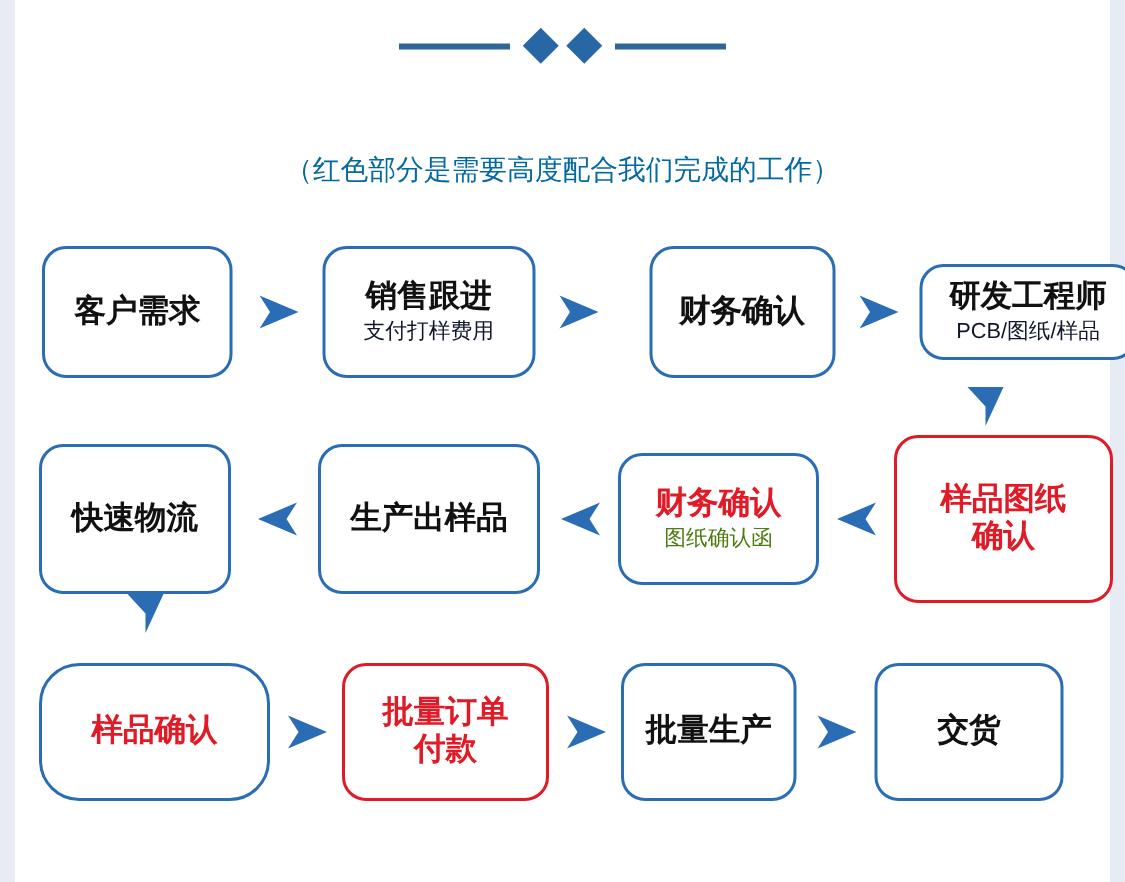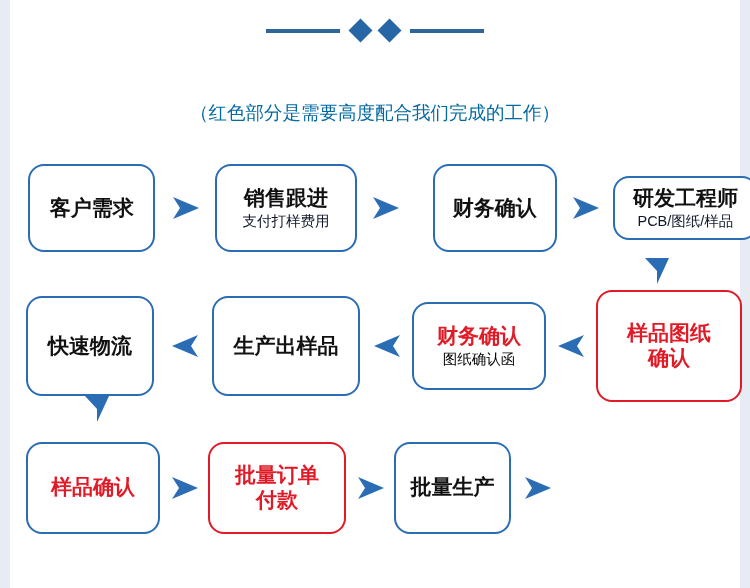--- a/index.html
+++ b/index.html
@@ -110,21 +110,21 @@
     font-weight: bold;
     color: #111111;
     white-space: nowrap;
   }
   .node-title.red { color: #e01a26; }
   .node-title.two-line { white-space: normal; }
 
   .node-sub {
     font-size: 14.5px;
     font-weight: normal;
-    color: #000000;
+    color: #4d7c0f;
     margin-top: 3px;
     white-space: nowrap;
   }
   .node-sub.red { color: #0f172a; }
 
   
   .arrow-h {
     width: 34px;
     height: 30px;
     flex: none;
@@ -241,21 +241,21 @@
       </div>
     </div>
 
     <span class="arrow-down" style="left:72px; top:252px;">
       <svg width="30" height="34" viewBox="0 0 30 34">
           <path d="M3 4 L27 4 L15 30 L15 17 Z" fill="#2a6db5"></path>
         </svg>
     </span>
 
     <div class="row row-3">
-      <div class="node" style="width:134px;height:92px;">
+      <div class="node" style="width:154px;height:92px;border-radius:27px;">
         <span class="node-title red">样品确认</span>
       </div>
       <span class="gap" style="width:8px"></span>
       <span class="arrow-h">
         <svg width="34" height="30" viewBox="0 0 34 30">
             <path d="M4 4 L30 15 L4 26 L11 15 Z" fill="#2a6db5"></path>
           </svg>
       </span>
       <span class="gap" style="width:6px"></span>
       <div class="node red-box" style="width:138px;height:92px;">
@@ -274,16 +274,19 @@
       <div class="node" style="width:117px;height:92px;">
         <span class="node-title">批量生产</span>
       </div>
       <span class="gap" style="width:10px"></span>
       <span class="arrow-h">
         <svg width="34" height="30" viewBox="0 0 34 30">
             <path d="M4 4 L30 15 L4 26 L11 15 Z" fill="#2a6db5"></path>
           </svg>
       </span>
       <span class="gap" style="width:8px"></span>
+      <div class="node" style="width:126px;height:92px;">
+        <span class="node-title">交货</span>
+      </div>
     </div>
 
   </div>
 </div>
 
 </body></html>

